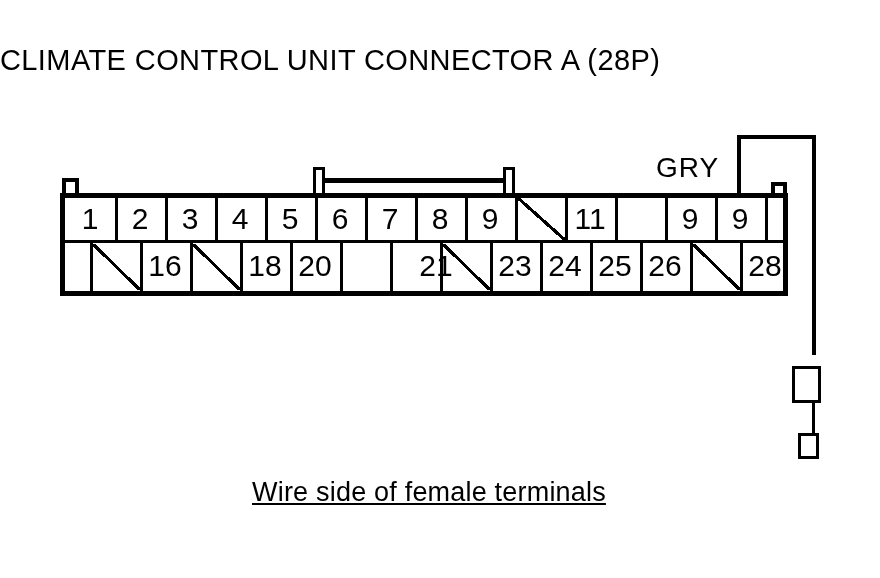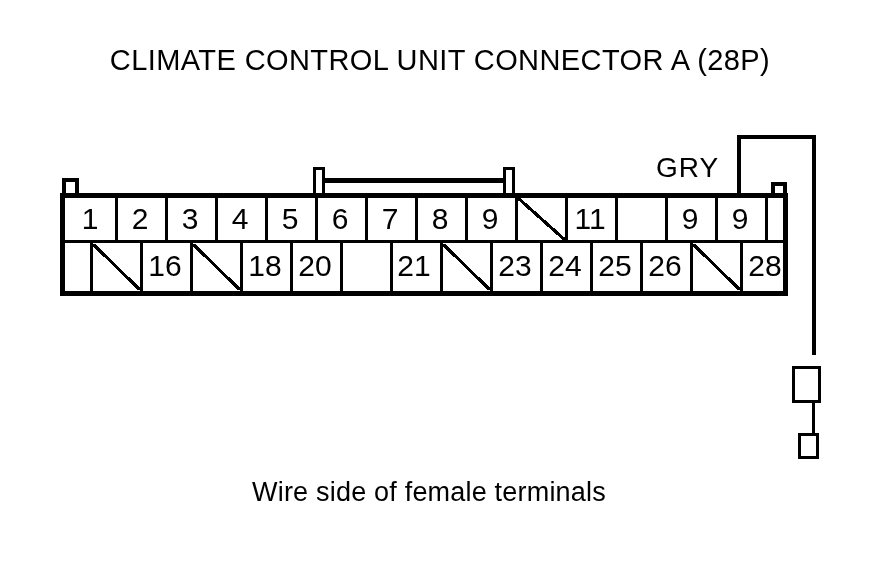--- a/index.html
+++ b/index.html
@@ -8,29 +8,30 @@
     width:880px;height:578px;
     background:#fff;
     font-family:"Liberation Sans","DejaVu Sans",sans-serif;
     color:#000;
     overflow:hidden;
   }
   .abs{position:absolute;}
   
   .title{
     left:0;top:44px;width:880px;
-    text-align:center;
+    text-align:left;
     font-size:29px;letter-spacing:.4px;
     white-space:nowrap;
   }
   .caption{
     left:0;top:477px;width:858px;
     text-align:center;
     font-size:27px;letter-spacing:.2px;
     white-space:nowrap;
+    text-decoration:underline;
   }
   .wire-label{
     left:656px;top:152px;
     font-size:28px;letter-spacing:1px;
   }
   
   .frame{
     left:60px;top:193px;width:728px;height:103px;
     border:5px solid #000;background:#fff;
     box-sizing:border-box;
@@ -156,21 +157,21 @@
   <div class="abs num ntop" style="left:365px">7</div>
   <div class="abs num ntop" style="left:415px">8</div>
   <div class="abs num ntop" style="left:465px">9</div>
   <div class="abs num ntop" style="left:565px">11</div>
   <div class="abs num ntop" style="left:665px">9</div>
   <div class="abs num ntop" style="left:715px">9</div>
 
   <div class="abs num nbot" style="left:140px">16</div>
   <div class="abs num nbot" style="left:240px">18</div>
   <div class="abs num nbot" style="left:290px">20</div>
-  <div class="abs num nbot" style="left:389px">21</div>
+  <div class="abs num nbot" style="left:411px">21</div>
   <div class="abs num nbot" style="left:490px">23</div>
   <div class="abs num nbot" style="left:540px">24</div>
   <div class="abs num nbot" style="left:590px">25</div>
   <div class="abs num nbot" style="left:640px">26</div>
   <div class="abs num nbot" style="left:740px">28</div>
 
   <div class="abs caption">Wire side of female terminals</div>
 
 </div>
 

